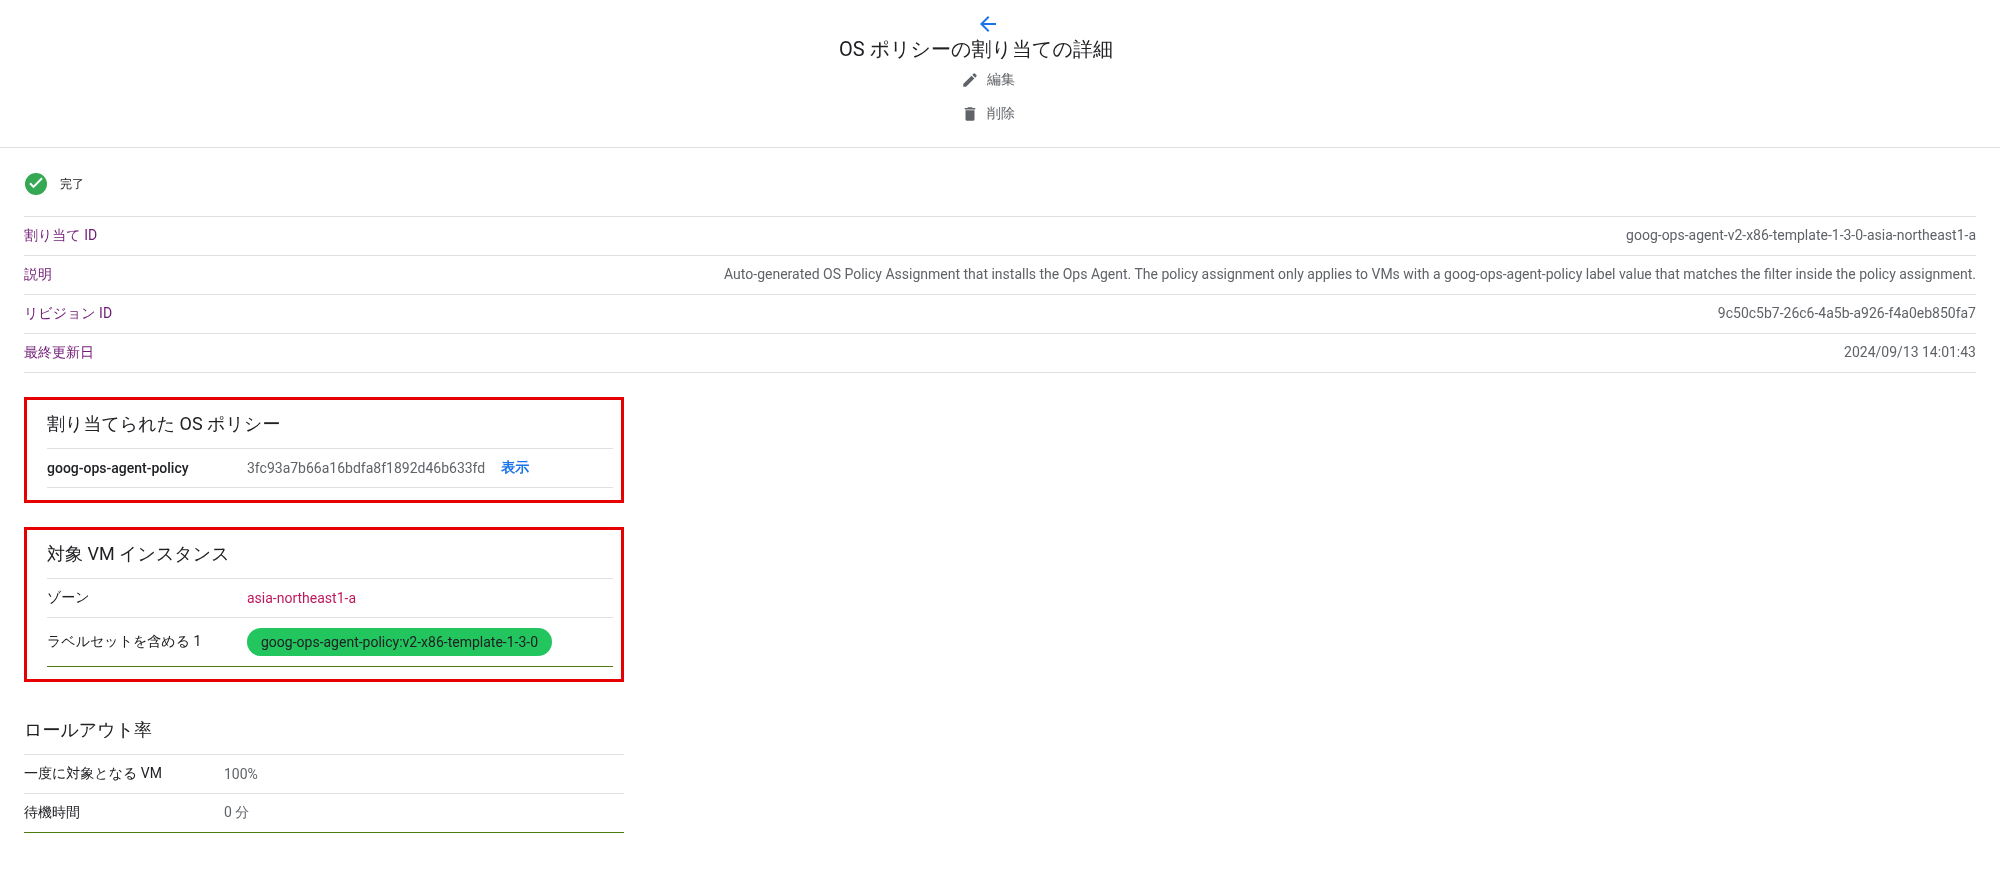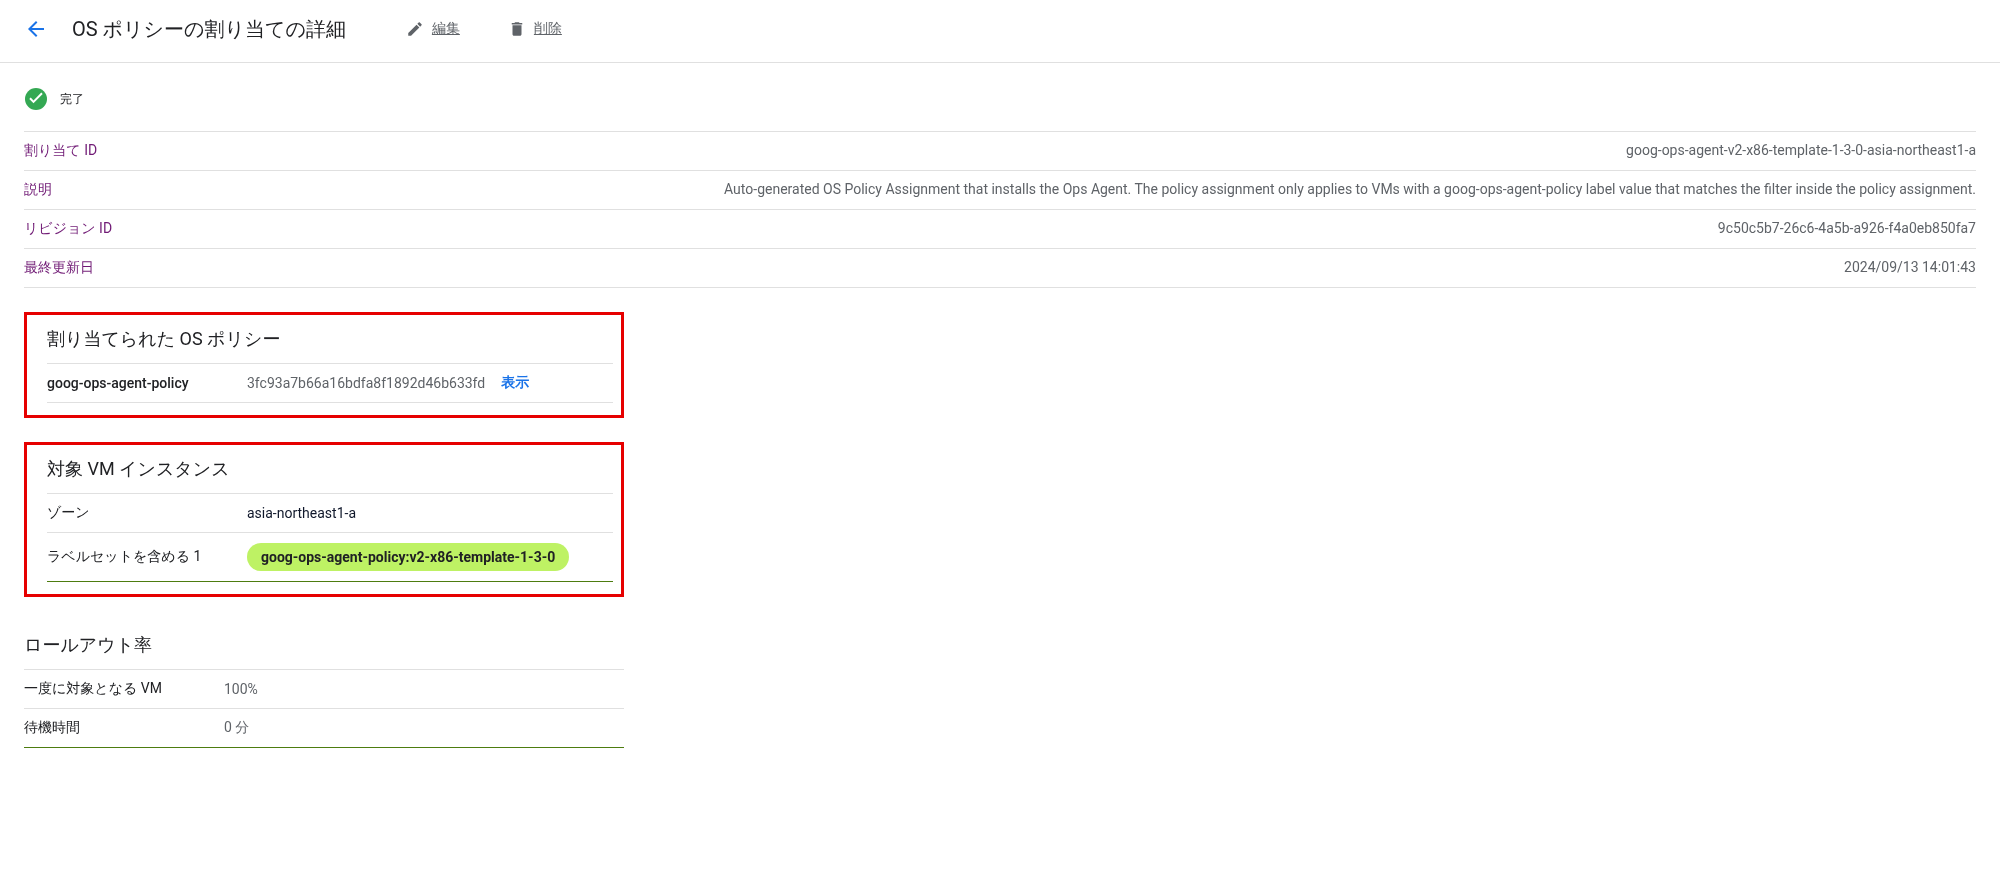--- a/index.html
+++ b/index.html
@@ -11,20 +11,21 @@
       font-family: "Roboto", "Helvetica Neue", Arial, sans-serif;
       font-size: 14px;
       color: #202124;
       background: #fff;
     }
     .header {
       display: flex;
       align-items: center;
       padding: 12px 24px 16px 24px;
       border-bottom: 1px solid #e0e0e0;
+      flex-direction: column;
     }
     .back-arrow {
       width: 24px;
       height: 24px;
       cursor: pointer;
       margin-right: 24px;
       display: flex;
       align-items: center;
       justify-content: center;
     }
@@ -35,21 +36,20 @@
       margin-right: 48px;
     }
     .action-button {
       display: flex;
       align-items: center;
       padding: 8px 12px;
       cursor: pointer;
       color: #5f6368;
       margin-right: 24px;
       font-size: 14px;
-      text-decoration: underline;
     }
     .action-button.disabled {
       color: #9aa0a6;
       cursor: default;
     }
     .action-icon {
       width: 18px;
       height: 18px;
       margin-right: 8px;
       display: flex;
@@ -142,24 +142,24 @@
     }
     .vm-table td {
       padding: 10px 0;
       vertical-align: middle;
     }
     .vm-label {
       width: 200px;
     }
     .chip {
       display: inline-block;
-      background: #bef264;
+      background: #22c55e;
       border-radius: 16px;
       padding: 6px 14px;
-      font-weight: 700;
+      font-weight: 400;
       font-size: 14px;
       color: #202124;
     }
     .rollout-section {
       margin-top: 28px;
       width: 600px;
     }
   </style>
 </head>
 <body>
@@ -229,21 +229,21 @@
       <div class="policy-link">表示</div>
     </div>
   </div>
 
   <div class="section highlighted">
     <div class="section-title">対象 VM インスタンス</div>
     <table class="vm-table">
       <tbody>
           <tr>
         <td class="vm-label">ゾーン</td>
-        <td style="color:#0f172a;">asia-northeast1-a</td>
+        <td style="color:#be185d;">asia-northeast1-a</td>
       </tr>
       <tr>
         <td class="vm-label">ラベルセットを含める 1</td>
         <td>
           <span class="chip">goog-ops-agent-policy:v2-x86-template-1-3-0</span>
         </td>
       </tr>
     </tbody>
       </table>
   </div>

